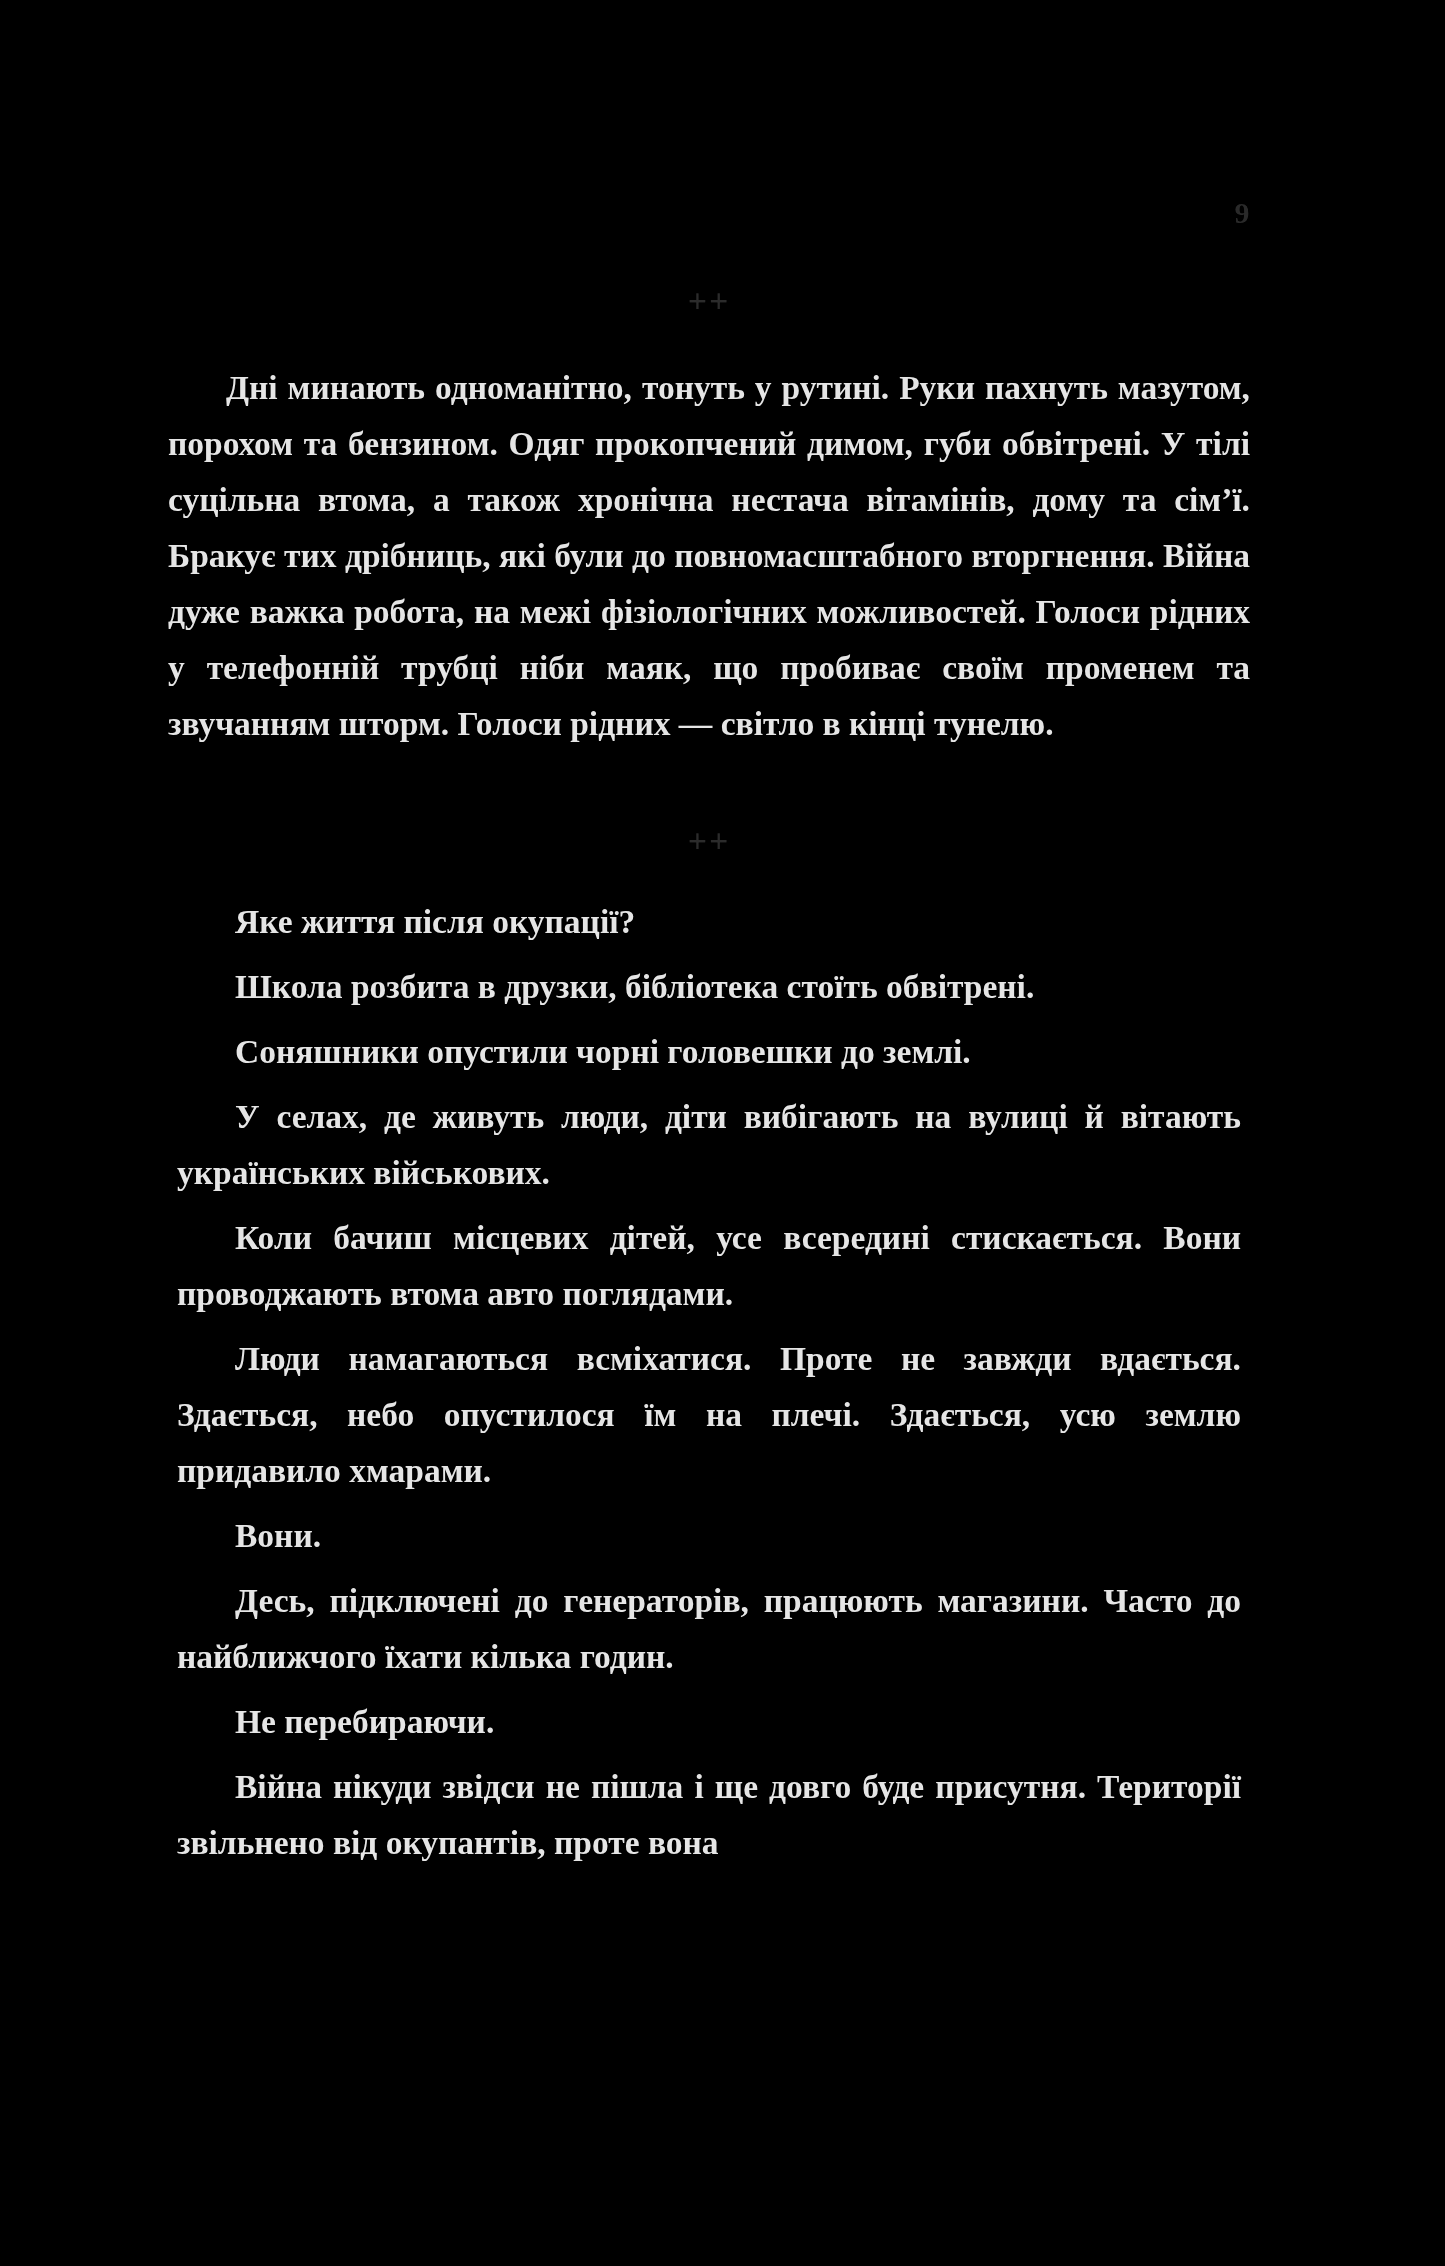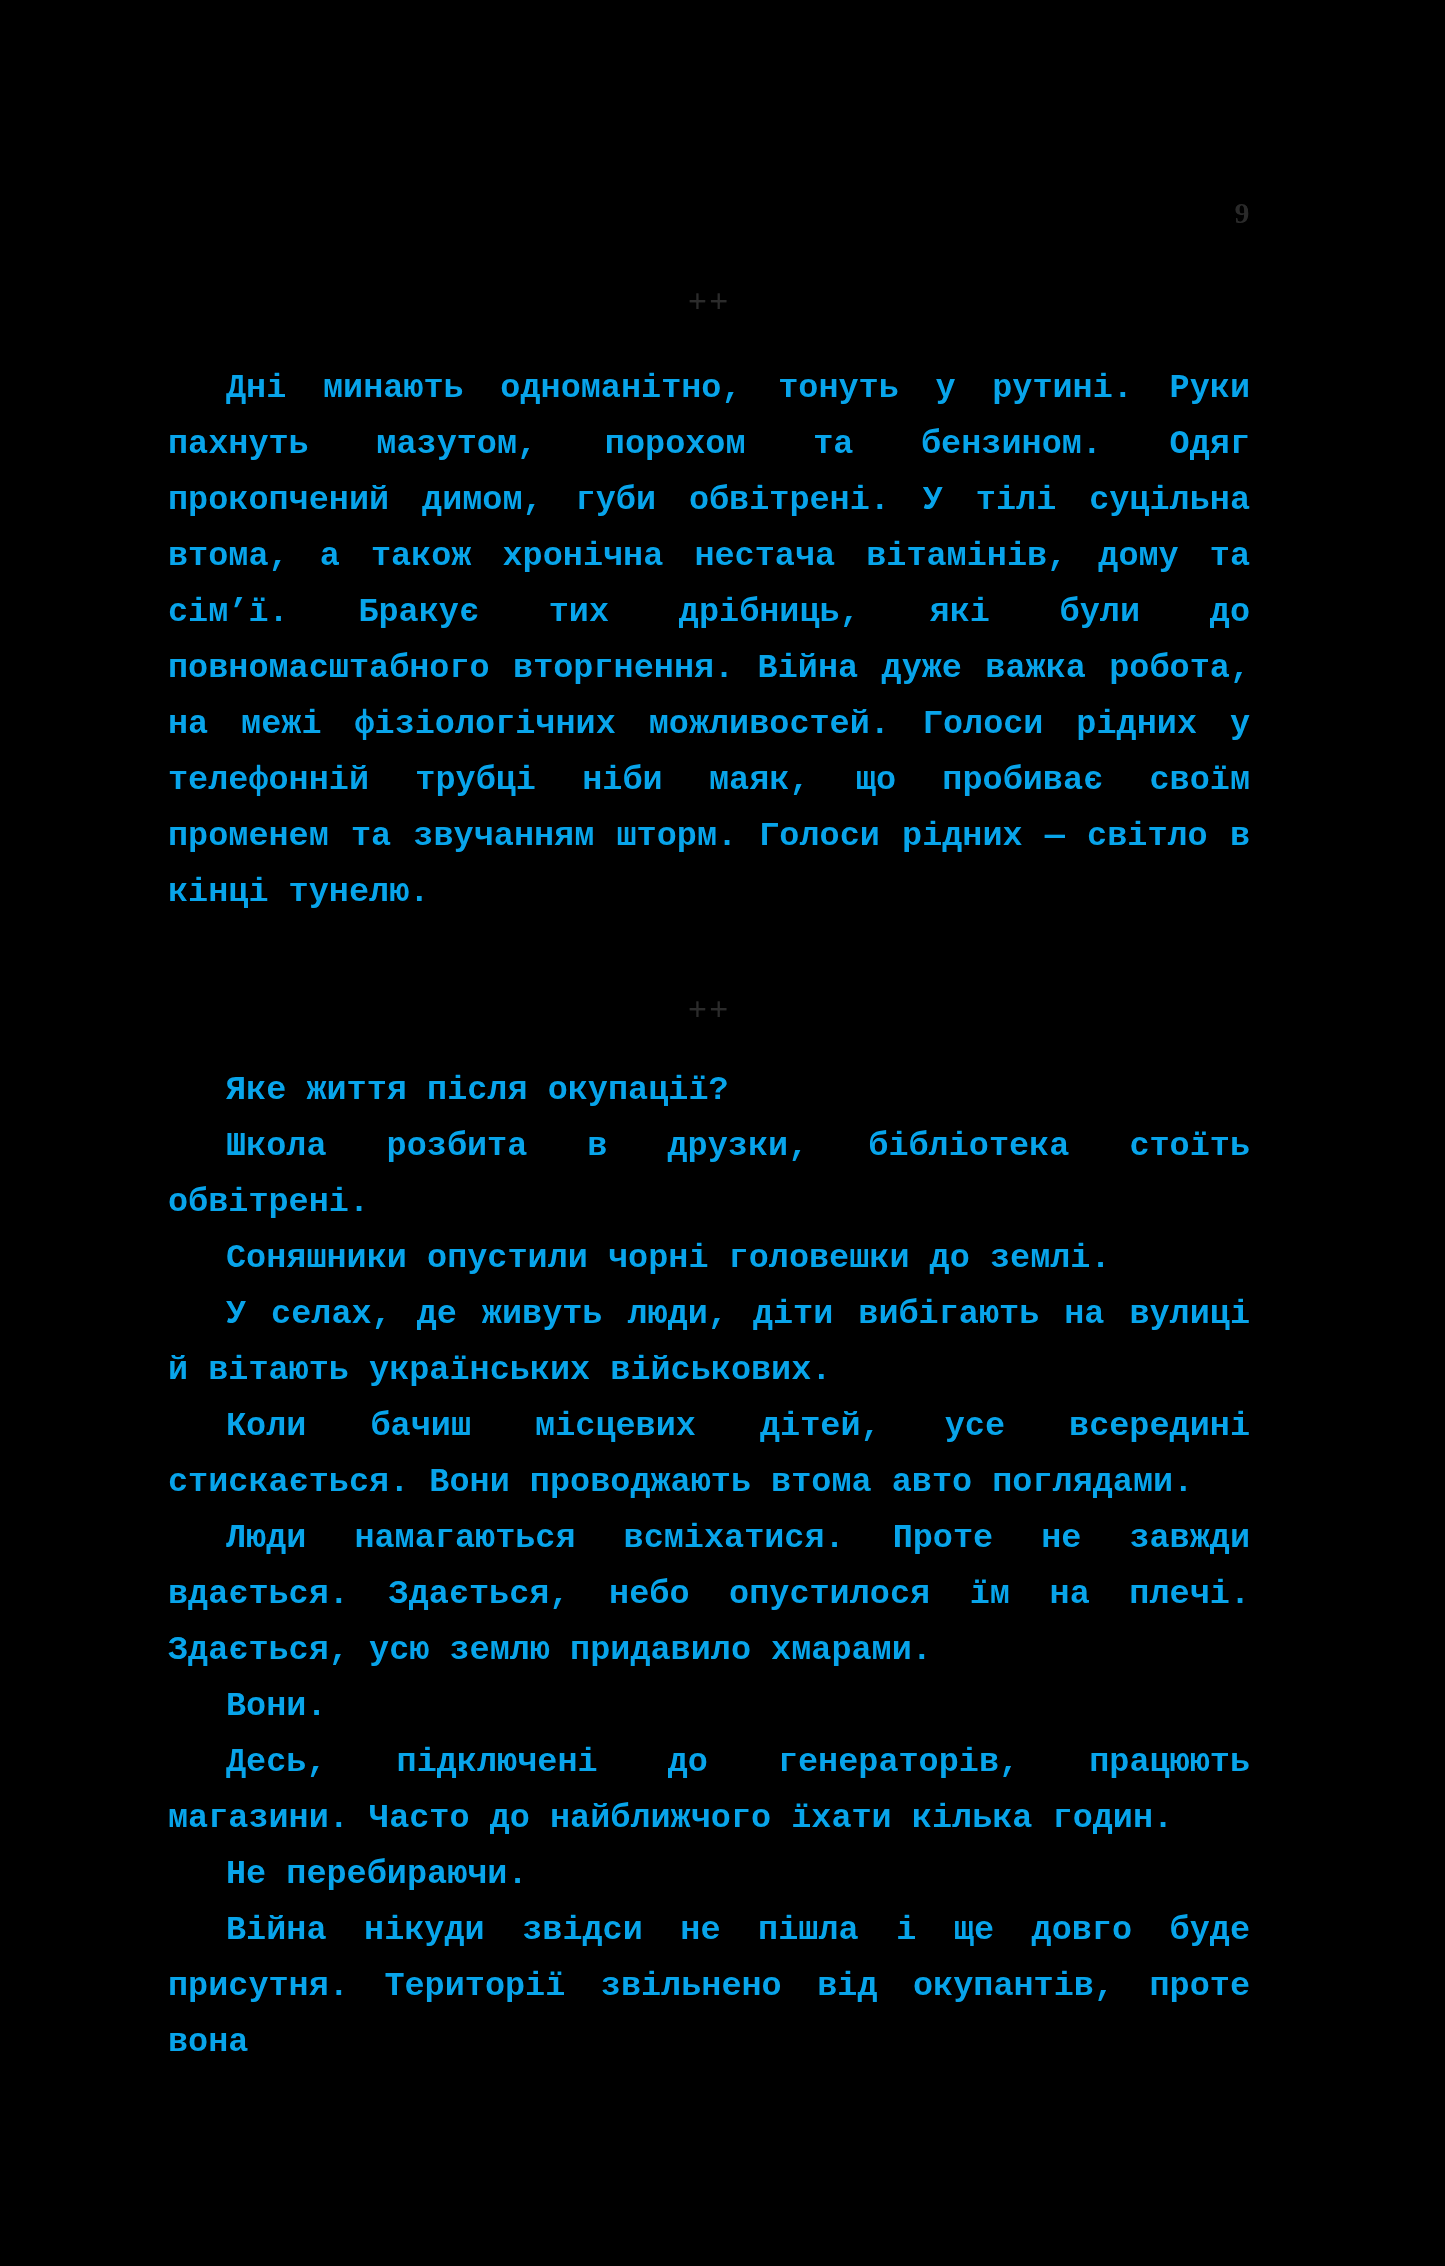--- a/index.html
+++ b/index.html
@@ -54,30 +54,29 @@
   .divider.second {
     margin-top: 58px;
     margin-bottom: 36px;
   }
   p.para {
     margin: 0;
     font-size: 33.5px;
     line-height: 56px;
     text-align: justify;
     text-justify: inter-word;
-    color: #0ea5e9;
+    color: #e5e5e5;
     font-weight: bold;
-    font-family: Liberation Mono, monospace;
     -webkit-font-smoothing: none;
   }
   p.para.indent {
     text-indent: 58px;
   }
   .block-lines p.para {
-    margin: 0;
+    margin: 9px;
   }
   
   .ink {
     filter: contrast(1.05) brightness(0.98);
   }
 </style>
 </head>
 <body>
 
 <div class="page ink">

